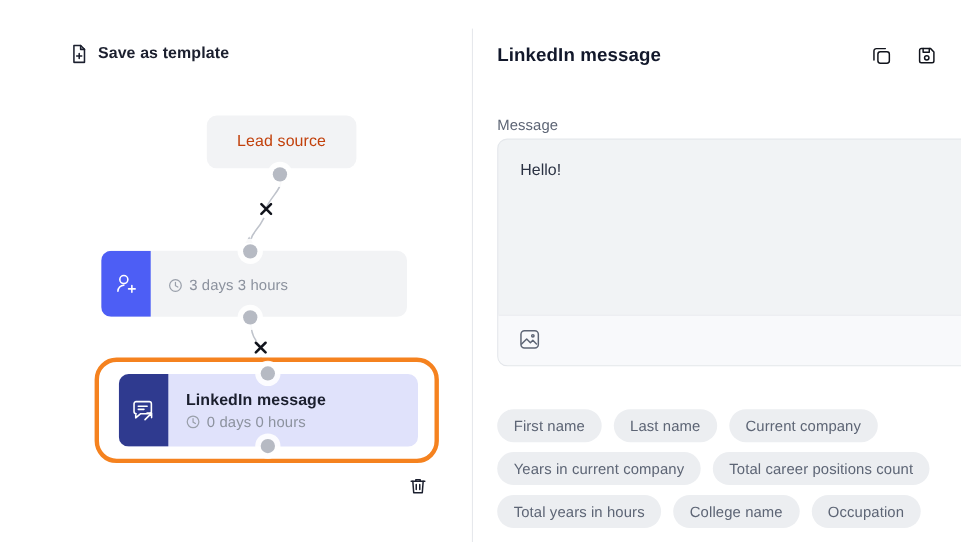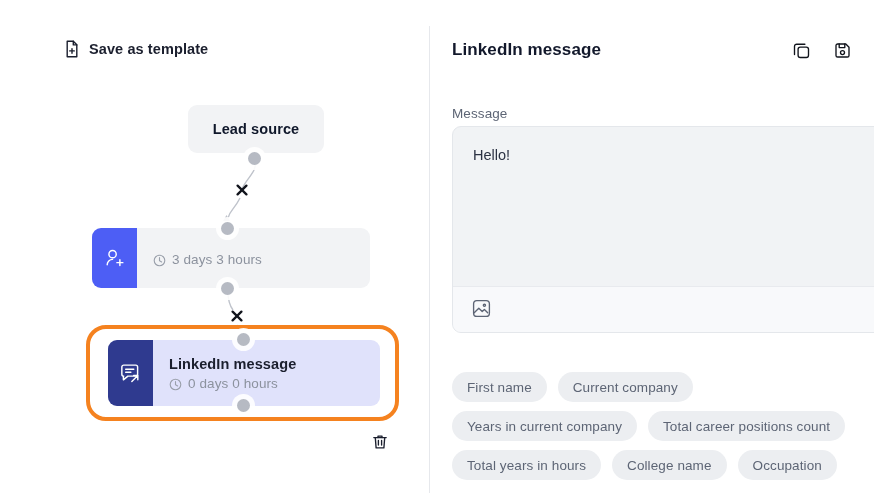--- a/index.html
+++ b/index.html
@@ -25,27 +25,27 @@
 
   
   .canvas{position:absolute;left:0;top:70px;width:429px;height:423px;overflow:hidden;}
   .flow-svg{position:absolute;left:0;top:0;width:429px;height:423px;}
 
   .node{position:absolute;border-radius:9px;box-sizing:border-box;}
   .node-lead{
     left:188px;top:35px;width:136px;height:48px;
     background:#f2f3f5;display:flex;align-items:center;justify-content:center;
   }
-  .node-lead .title{font-size:14.5px;font-weight:700;color:#0f172a;letter-spacing:.1px;}
+  .node-lead .title{font-size:14.5px;font-weight:400;color:#c2410c;letter-spacing:.1px;}
 
   .node-row{display:flex;align-items:stretch;overflow:hidden;}
   .node-ico-box{width:45px;flex:0 0 45px;display:flex;align-items:center;justify-content:center;}
   .node-body{flex:1;display:flex;flex-direction:column;justify-content:center;padding-left:16px;}
   .node-body .title{font-size:14.5px;font-weight:700;color:#1b1f2e;line-height:18px;letter-spacing:.1px;}
-  .node-meta{display:flex;align-items:flex-end;gap:6px;margin-top:3px;}
+  .node-meta{display:flex;align-items:center;gap:6px;margin-top:3px;}
   .node-meta .dur{font-size:13.5px;color:#8c929e;letter-spacing:.1px;}
 
   .node-invite{left:92px;top:158px;width:278px;height:60px;background:#f2f3f5;}
   .node-invite .node-ico-box{background:#4d5ef5;}
 
   .sel-ring{
     position:absolute;left:86px;top:255px;width:313px;height:96px;
     border:4px solid #f5821f;border-radius:20px;background:#fff;box-sizing:border-box;
   }
   .node-li{left:108px;top:270px;width:272px;height:66px;background:#e0e2fb;}
@@ -219,20 +219,21 @@
             <rect x="2.6" y="2.6" width="15.8" height="15.8" rx="3.2"></rect>
             <circle cx="13.4" cy="7.3" r="1.1"></circle>
             <path d="M3.2 14.8 L7.8 10.2 l3.4 3.4 l2.2 -2.2 l3.3 3.3"></path>
           </svg>
         </span>
       </div>
     </div>
 
     <div class="chips">
       <button class="chip">First name</button>
+      <button class="chip">Last name</button>
       <button class="chip">Current company</button>
       <button class="chip">Years in current company</button>
       <button class="chip">Total career positions count</button>
       <button class="chip">Total years in hours</button>
       <button class="chip">College name</button>
       <button class="chip">Occupation</button>
     </div>
 
   </div>
 </div>

